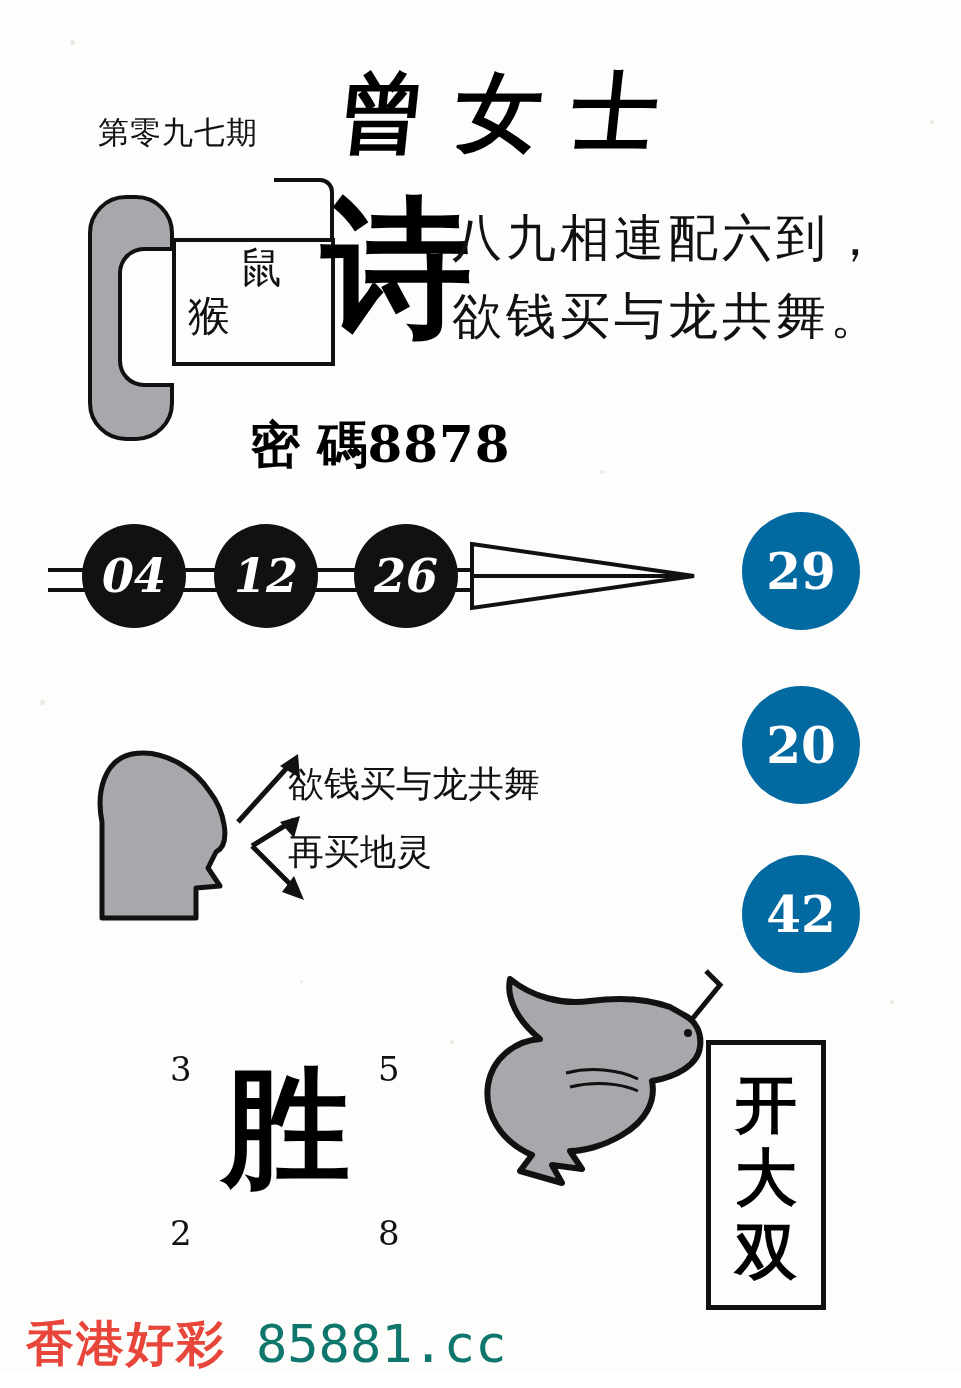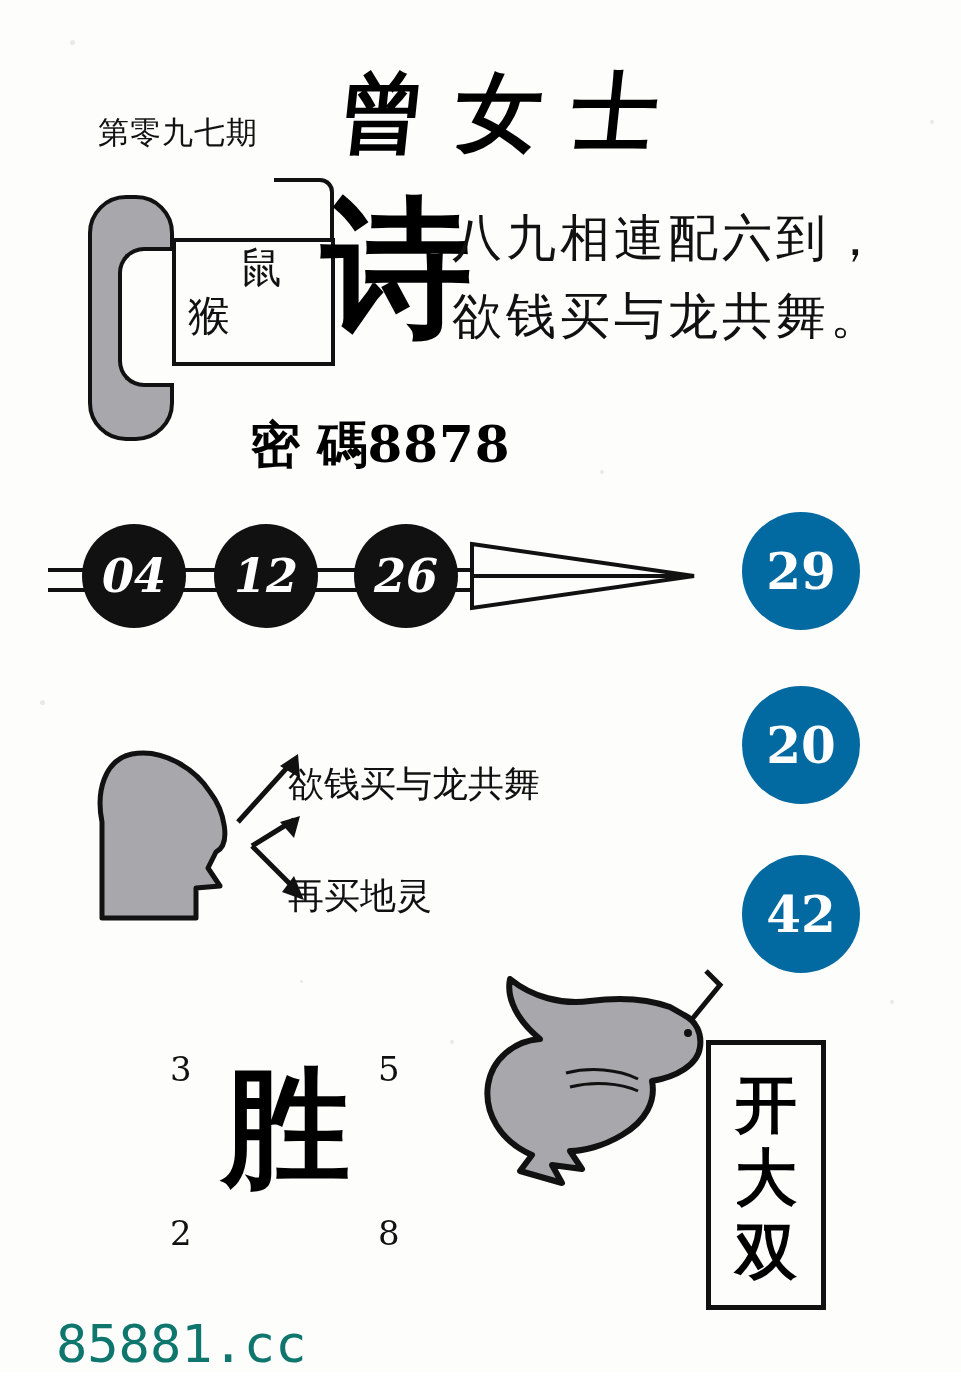--- a/index.html
+++ b/index.html
@@ -225,21 +225,21 @@
     height: 180px;
   }
   .speech1, .speech2 {
     position: absolute;
     font-family: "DejaVu Serif", serif;
     font-size: 36px;
     color: #111;
     white-space: nowrap;
   }
   .speech1 { left: 288px; top: 760px; }
-  .speech2 { left: 288px; top: 872px; }
+  .speech2 { left: 288px; top: 828px; }
   .arrows-sm {
     position: absolute;
     left: 232px;
     top: 750px;
     width: 80px;
     height: 160px;
   }
 
   
   .cornerbox {
@@ -422,16 +422,17 @@
     <path d="M100,132 C124,126 150,128 168,136" fill="none" stroke="#111" stroke-width="3"></path>
   </svg>
 
   <div class="sign">
     <span>开</span>
     <span>大</span>
     <span>双</span>
   </div>
 
   <div class="footer">
+    <span class="fcn">香港好彩</span>
     <span class="fsite">85881.cc</span>
   </div>
 
 </div>
 
 </body></html>

